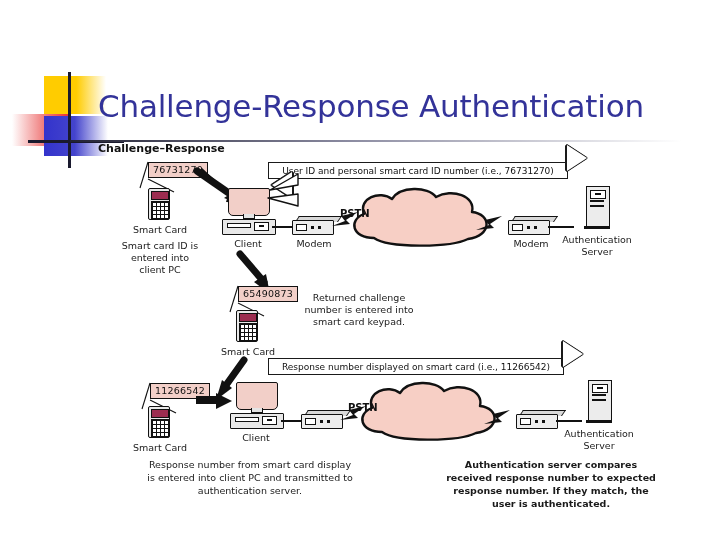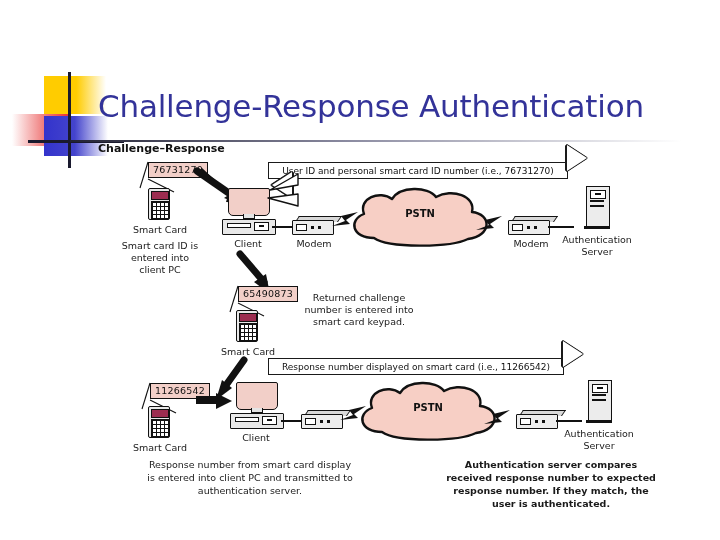--- a/index.html
+++ b/index.html
@@ -273,21 +273,20 @@
     position: absolute; left: 0; top: 40px;
     width: 26px; height: 3px; background: #111;
   }
 
   
   .cloud { position: absolute; }
   .cloud .cl-txt {
     position: absolute;
     width: 100%;
     top: 22px;
-    text-align: center;
     font-size: 10px;
     font-weight: bold;
     font-family: "DejaVu Sans", sans-serif;
     color: #111111;
     z-index: 3;
   }
 
   
   .wire { position: absolute; background: #111111; height: 1.6px; }
   svg { display: block; overflow: visible; }

